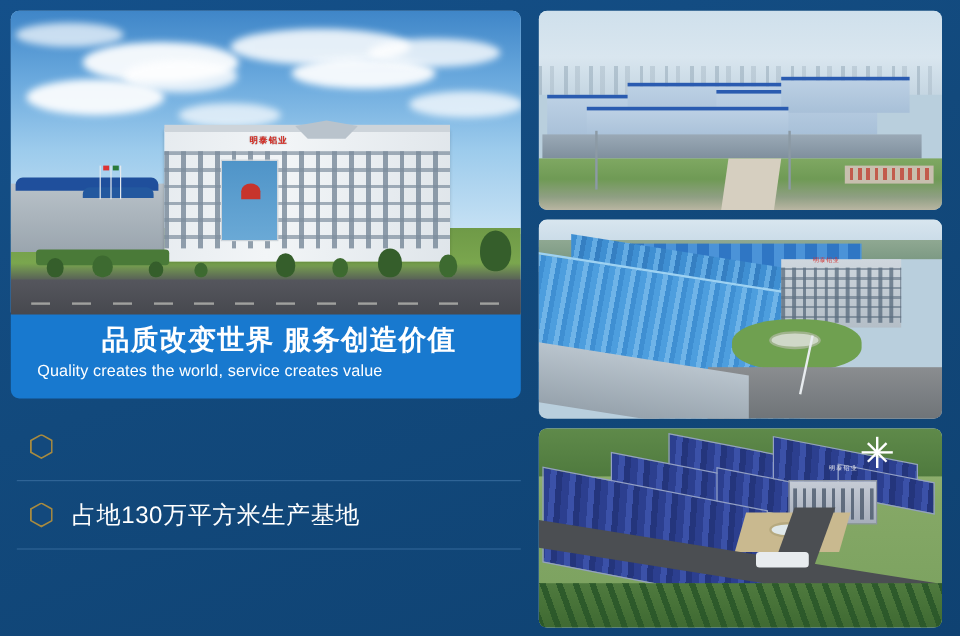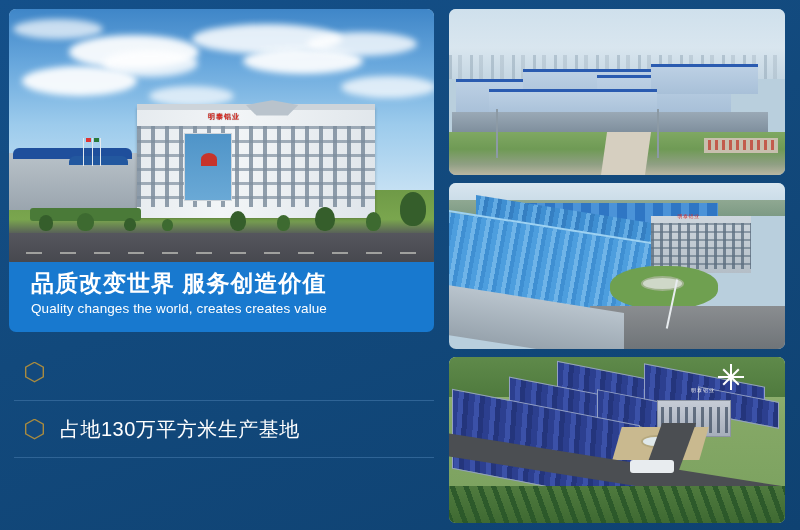--- a/index.html
+++ b/index.html
@@ -147,20 +147,21 @@
     position: absolute; left: 0; top: 253px;
     width: 425px; height: 70px;
     background: #1879cf;
     border-radius: 0 0 7px 7px;
     padding: 7px 0 0 22px;
   }
   .slogan-cn {
     font-size: 23px; font-weight: bold; color: #ffffff;
     letter-spacing: 1px; line-height: 1.25;
     white-space: nowrap;
+    text-align: center;
   }
   .slogan-en {
     font-size: 13.5px; color: #ffffff; letter-spacing: .1px;
     margin-top: 3px; white-space: nowrap;
   }
 
   
   .feature-list {
     position: absolute; left: 5px; top: 335px;
     width: 420px;
@@ -440,21 +441,21 @@
       <div class="tree t4"></div>
       <div class="tree t5"></div>
       <div class="tree t6"></div>
       <div class="tree t7"></div>
       <div class="tree t8"></div>
       <div class="tree t9"></div>
     </div>
 
     <div class="slogan-banner">
       <div class="slogan-cn">品质改变世界  服务创造价值</div>
-      <div class="slogan-en">Quality changes the world, creates creates value</div>
+      <div class="slogan-en">Quality creates the world, service creates value</div>
     </div>
 
     <div class="feature-list">
 
       <div class="feature-row">
         <div class="hex"></div>
       </div>
 
 
       <div class="feature-row">

